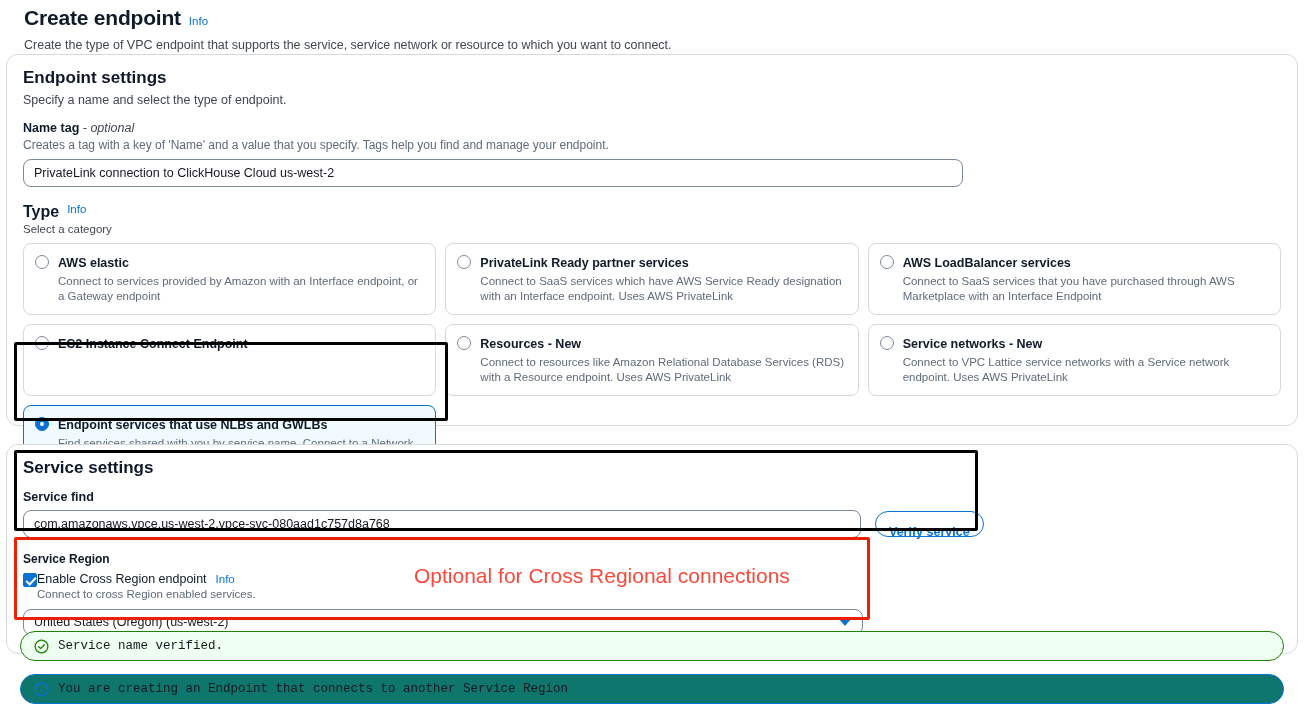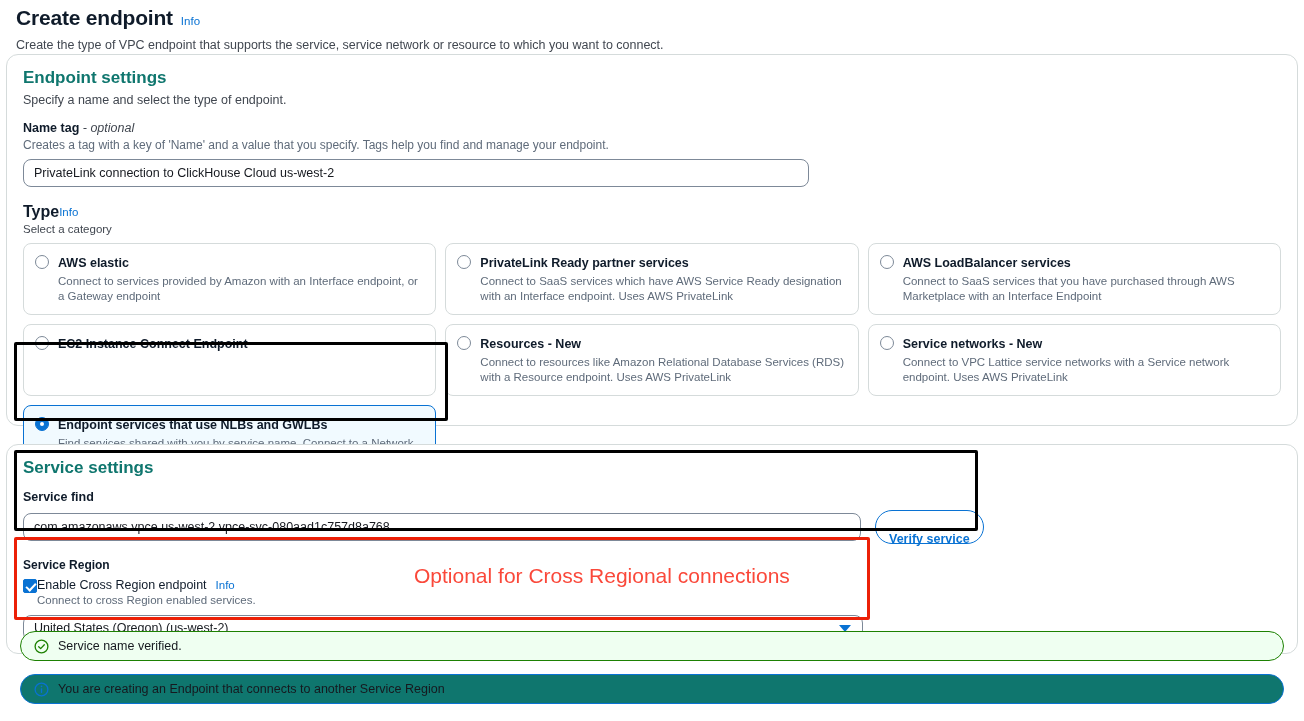--- a/index.html
+++ b/index.html
@@ -9,21 +9,21 @@
   }
   body {
     width: 1304px; height: 721px;
     font-family: "Liberation Sans", sans-serif;
     color: #16191f;
     overflow: hidden;
     position: relative;
   }
 
   
-  .page-header { padding: 6px 0 0 16px; }
+  .page-header { padding: 6px 0 0 24px; }
   .page-title-row { display: flex; align-items: baseline; gap: 8px; }
   .page-title {
     font-size: 21px; font-weight: bold; letter-spacing: -0.2px;
     color: #0f1b2a; line-height: 1.15;
   }
   .info-link {
     font-size: 11.5px; color: #0972d3; font-weight: normal;
     cursor: pointer; text-decoration: none;
   }
   .page-subtitle {
@@ -33,21 +33,21 @@
   
   .container {
     position: absolute; left: 6px; right: 6px;
     border: 1px solid #d5dbdb; border-radius: 12px;
     background: #ffffff;
   }
   #endpoint-settings-container { top: 54px; height: 372px; }
   #service-settings-container  { top: 444px; height: 210px; }
 
   .section-title {
-    font-size: 17px; font-weight: bold; color: #0f766e;
+    font-size: 17px; font-weight: bold; color: #0f172a;
     margin: 0; line-height: 1.2;
   }
   .section-desc { font-size: 12.5px; color: #414750; margin-top: 5px; }
 
   .field-label {
     font-size: 12.5px; font-weight: bold; color: #0f1b2a;
   }
   .field-label .optional {
     font-weight: normal; font-style: italic; color: #414750;
   }
@@ -55,21 +55,21 @@
 
   .text-input {
     display: block; width: 100%; height: 28px;
     border: 1px solid #7d8998; border-radius: 8px;
     background: #fff; padding: 0 10px;
     font-family: "Liberation Sans", sans-serif;
     font-size: 12.5px; color: #16191f; outline: none;
   }
 
   
-  .type-head { display: flex; align-items: center; }
+  .type-head { display: flex; align-items: flex-start; gap: 8px; }
   .type-title { font-size: 16px; font-weight: bold; color: #0f1b2a; }
   .type-sub { font-size: 11.5px; color: #414750; margin-top: 2px; }
 
   .radio-grid {
     display: grid;
     grid-template-columns: repeat(3, 1fr);
     column-gap: 9px; row-gap: 9px;
   }
   .radio-card {
     border: 1px solid #d5dbdb; border-radius: 8px;
@@ -96,21 +96,21 @@
   .radio-title {
     font-size: 12.5px; font-weight: bold; color: #0f1b2a; line-height: 1.25;
   }
   .radio-desc {
     font-size: 11.5px; color: #5f6b7a; line-height: 1.32; margin-top: 2px;
   }
 
   
   .svc-row { display: flex; align-items: center; gap: 14px; }
   .btn-outline {
-    height: 26px; padding: 16px 13px;
+    height: 26px; padding: 8px 13px;
     border: 1px solid #0972d3; border-radius: 20px;
     background: #fff; color: #0972d3;
     font-family: "Liberation Sans", sans-serif;
     font-size: 12.5px; font-weight: bold;
     cursor: pointer; white-space: nowrap; line-height: 24px;
   }
 
   .region-label { font-size: 12px; font-weight: bold; color: #0f1b2a; }
   .checkbox-row { display: flex; align-items: flex-start; margin-top: 6px; }
   .checkbox {
@@ -137,21 +137,21 @@
     position: absolute; right: 11px; top: 50%; margin-top: -3px;
     width: 0; height: 0;
     border-left: 6px solid transparent; border-right: 6px solid transparent;
     border-top: 7px solid #0972d3;
   }
 
   
   .alert {
     position: absolute; left: 20px; right: 20px; height: 30px;
     border-radius: 15px; display: flex; align-items: center;
-    gap: 9px; padding: 0 13px; font-size: 12.5px;
+    gap: 9px; padding: 0 13px; font-size: 12.5px; font-family: Liberation Mono, monospace;
   }
   .alert-success { top: 631px; background: #effff1; border: 1px solid #1d8102; color: #16191f; }
   .alert-info    { top: 674px; background: #0f766e; border: 1px solid #0972d3; color: #16191f; }
   .alert-icon { flex: 0 0 15px; width: 15px; height: 15px; }
 
   
   .anno-box { position: absolute; pointer-events: none; }
   #anno-black-type {
     left: 14px; top: 342px; width: 434px; height: 79px;
     border: 3px solid #000; border-radius: 2px;
@@ -186,21 +186,21 @@
   <div style="padding:13px 16px 0 16px;">
     <div class="section-title">Endpoint settings</div>
     <div class="section-desc">Specify a name and select the type of endpoint.</div>
 
     <div style="margin-top:14px;">
       <div class="field-label">
         <span>Name tag</span>
         <span class="optional">- optional</span>
       </div>
       <div class="field-hint">Creates a tag with a key of 'Name' and a value that you specify. Tags help you find and manage your endpoint.</div>
-      <div style="margin-top:7px; width:786px;">
+      <div style="margin-top:7px; width:940px;">
         <input class="text-input" type="text" value="PrivateLink connection to ClickHouse Cloud us-west-2" style="">
       </div>
     </div>
 
     <div style="margin-top:16px;">
       <div class="type-head">
         <span class="type-title">Type</span>
         <a class="info-link">Info</a>
       </div>
       <div class="type-sub">Select a category</div>

